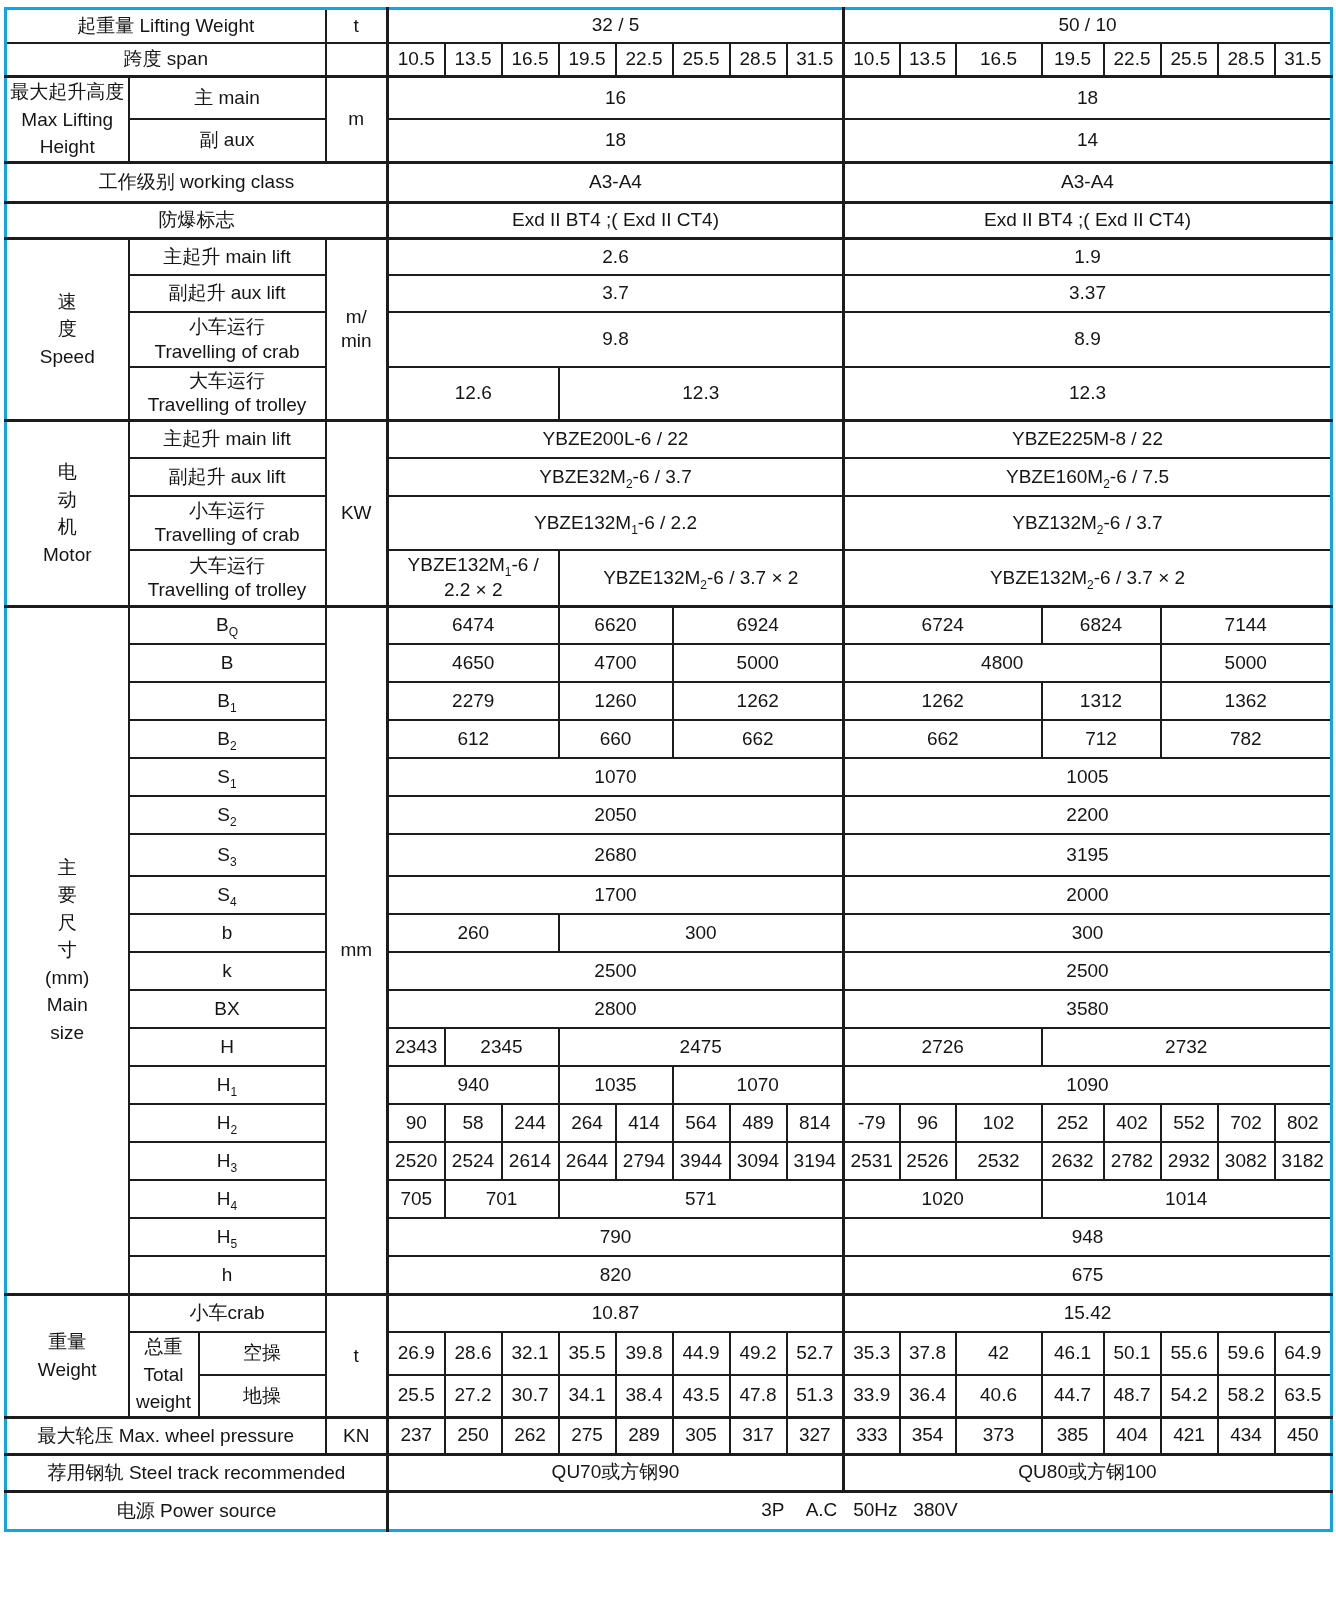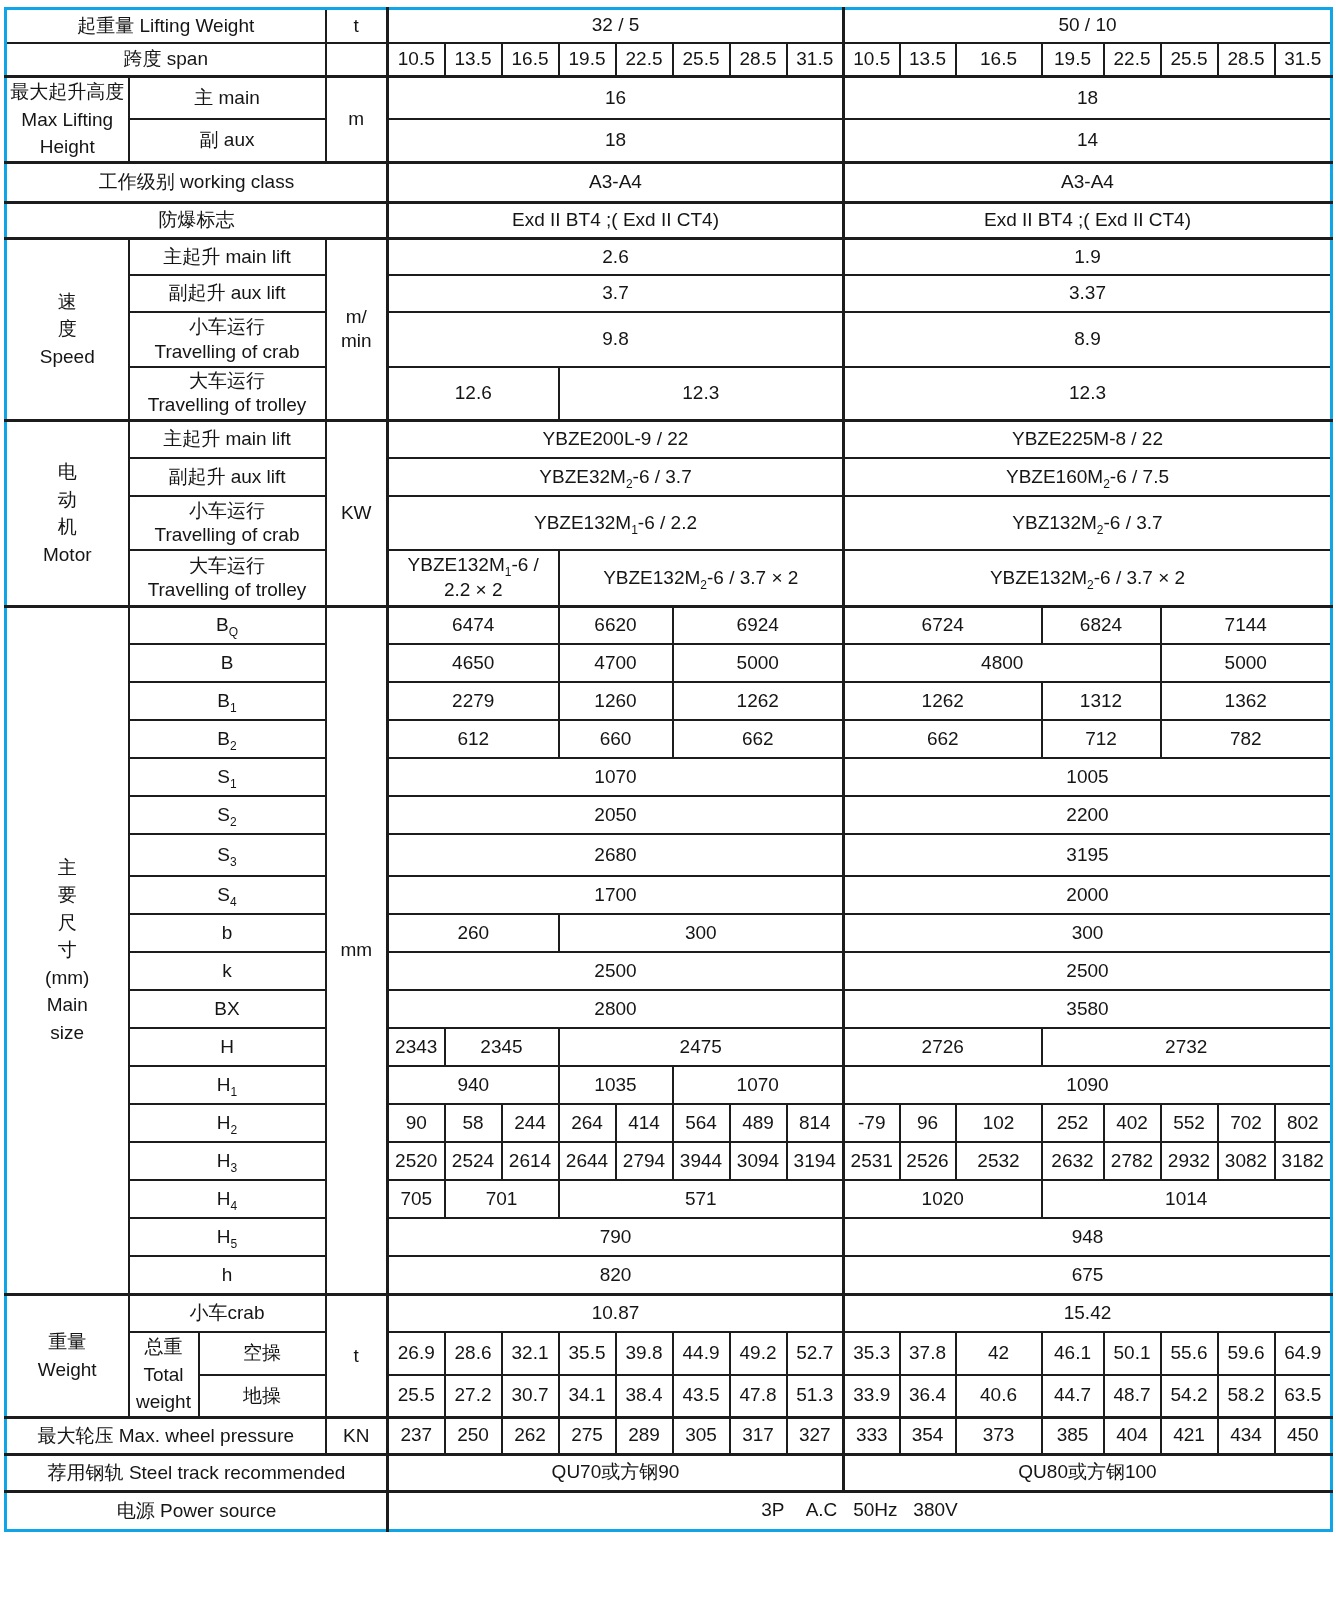--- a/index.html
+++ b/index.html
@@ -134,21 +134,21 @@
           <td colspan="5" class="val">12.3</td>
           <td colspan="8" class="val bl">12.3</td>
         </tr>
         <tr class="sec" style="height: 38px;">
           <td rowspan="4" class="vlab">电
 动
 机
 Motor</td>
           <td colspan="2" class="lab">主起升 main lift</td>
           <td rowspan="4" class="unit">KW</td>
-          <td colspan="8" class="val bl">YBZE200L-9 / 22</td>
+          <td colspan="8" class="val bl">YBZE200L-6 / 22</td>
           <td colspan="8" class="val bl">YBZE225M-8 / 22</td>
         </tr>
         <tr style="height: 38px;">
           <td colspan="2" class="lab">副起升 aux lift</td>
           <td colspan="8" class="val bl">YBZE32M<sub>2</sub>-6 / 3.7</td>
           <td colspan="8" class="val bl">YBZE160M<sub>2</sub>-6 / 7.5</td>
         </tr>
         <tr style="height: 54px;">
           <td colspan="2" class="lab">小车运行
 Travelling of crab</td>

